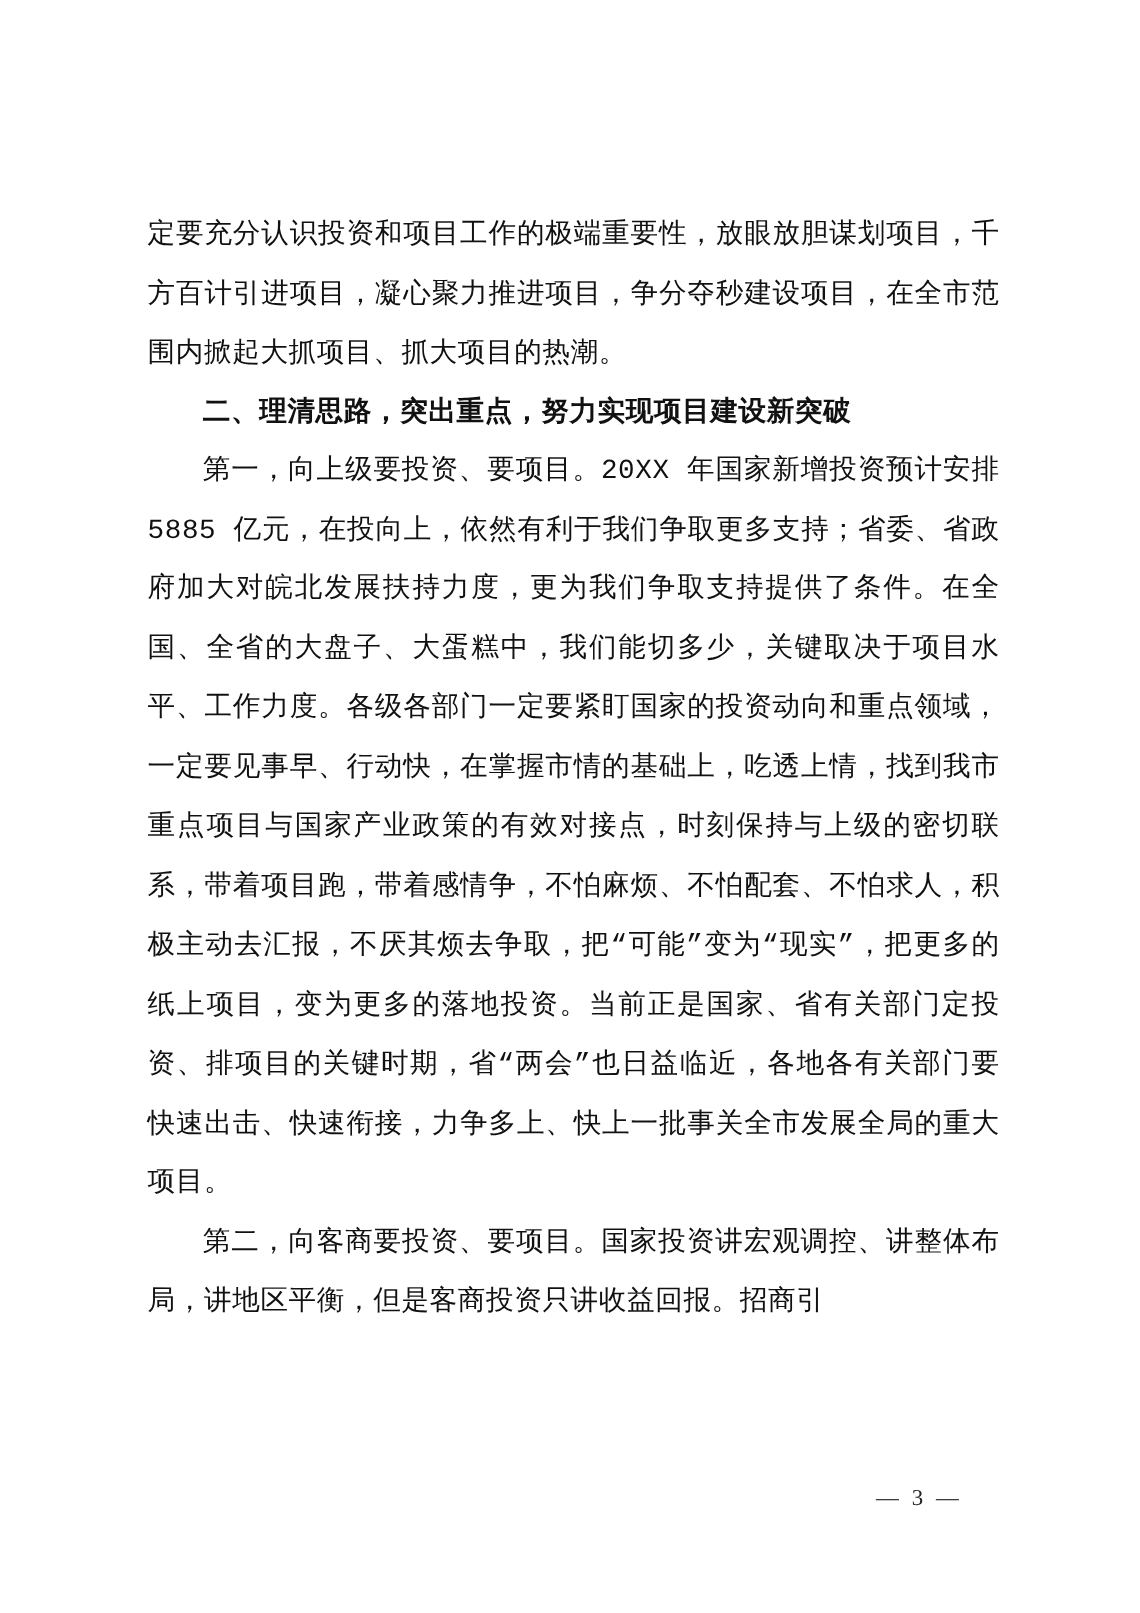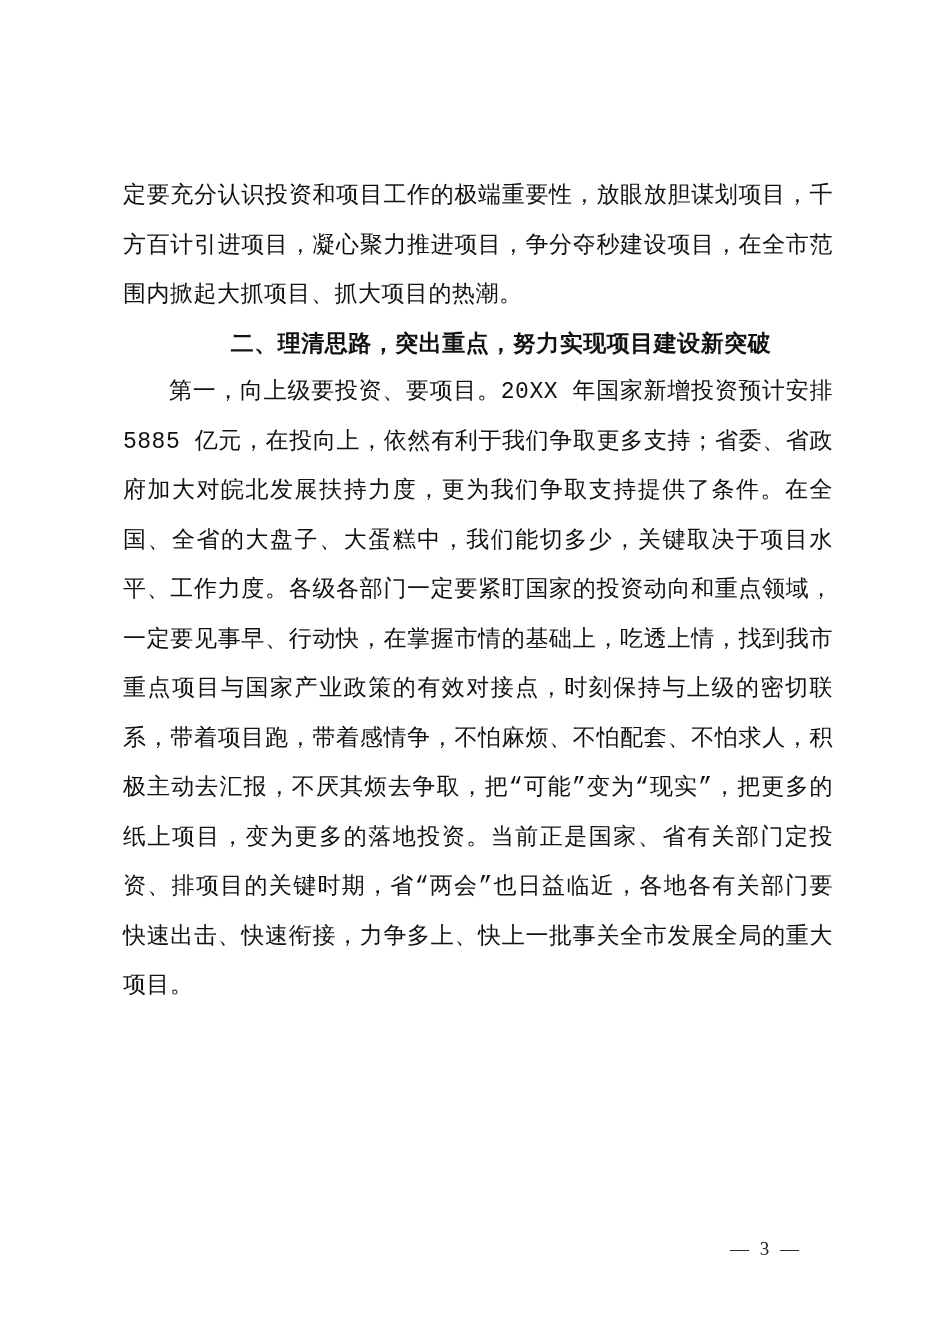--- a/index.html
+++ b/index.html
@@ -31,35 +31,35 @@
       text-indent: 2em;
       font-family: Liberation Mono, monospace;
     }
     .heading {
       font-family: "DejaVu Sans", "Liberation Sans", sans-serif;
       font-weight: bold;
       font-size: 23px;
       line-height: 49.5px;
       text-indent: 2em;
       letter-spacing: 0.5px;
-      text-align: center;
     }
     .footer {
       position: absolute;
       right: 148px;
       bottom: 84px;
       font-size: 19px;
       letter-spacing: 3px;
       color: #222222;
       font-family: "Liberation Serif", "DejaVu Serif", serif;
     }
   </style>
 </head>
 <body>
 
 <div class="page">
   <div class="content">
     <p class="para">定要充分认识投资和项目工作的极端重要性，放眼放胆谋划项目，千方百计引进项目，凝心聚力推进项目，争分夺秒建设项目，在全市范围内掀起大抓项目、抓大项目的热潮。</p>
     <p class="heading">二、理清思路，突出重点，努力实现项目建设新突破</p>
     <p class="para indent">第一，向上级要投资、要项目。20XX 年国家新增投资预计安排 5885 亿元，在投向上，依然有利于我们争取更多支持；省委、省政府加大对皖北发展扶持力度，更为我们争取支持提供了条件。在全国、全省的大盘子、大蛋糕中，我们能切多少，关键取决于项目水平、工作力度。各级各部门一定要紧盯国家的投资动向和重点领域，一定要见事早、行动快，在掌握市情的基础上，吃透上情，找到我市重点项目与国家产业政策的有效对接点，时刻保持与上级的密切联系，带着项目跑，带着感情争，不怕麻烦、不怕配套、不怕求人，积极主动去汇报，不厌其烦去争取，把“可能”变为“现实”，把更多的纸上项目，变为更多的落地投资。当前正是国家、省有关部门定投资、排项目的关键时期，省“两会”也日益临近，各地各有关部门要快速出击、快速衔接，力争多上、快上一批事关全市发展全局的重大项目。</p>
+    <p class="para indent">第二，向客商要投资、要项目。国家投资讲宏观调控、讲整体布局，讲地区平衡，但是客商投资只讲收益回报。招商引</p>
   </div>
   <div class="footer">— 3 —</div>
 </div>
 
 </body></html>

